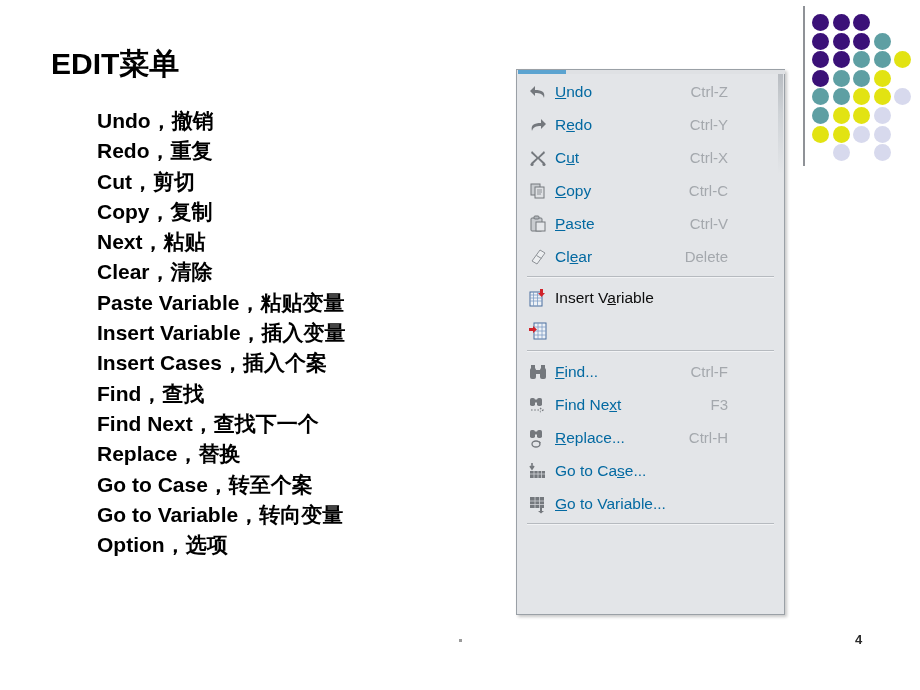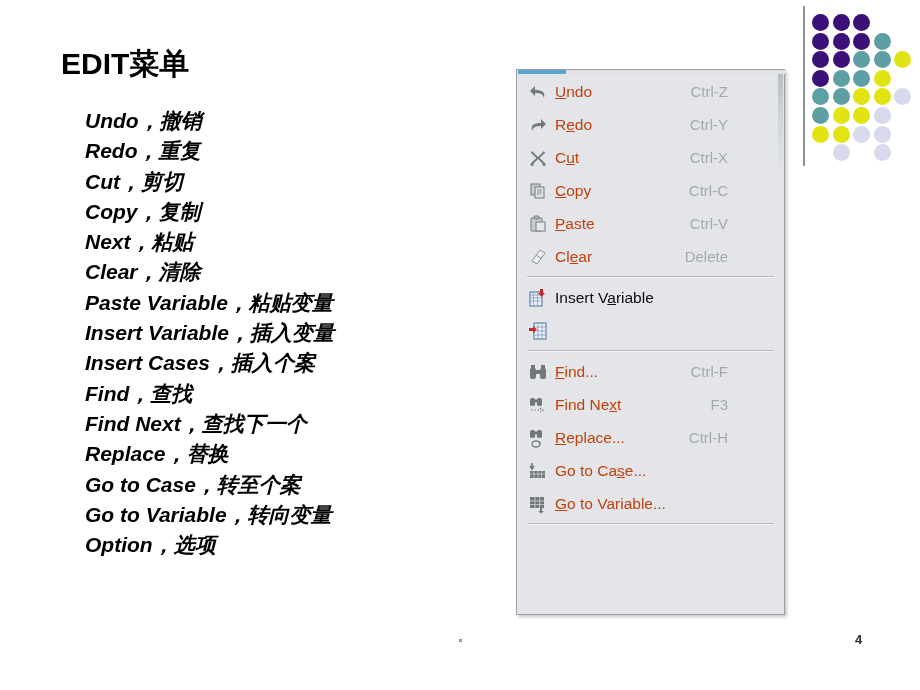--- a/index.html
+++ b/index.html
@@ -6,33 +6,32 @@
   body{
     width:920px;height:690px;
     background:#ffffff;
     font-family:"Liberation Sans","DejaVu Sans",sans-serif;
     overflow:hidden;
     position:relative;
   }
   
   #slide-title{
     position:absolute;
-    left:61px; top:44px;
+    left:51px; top:44px;
     font-size:30px;
     font-weight:bold;
     color:#000000;
     letter-spacing:0px;
     white-space:nowrap;
   }
   
   #bullet-list{
     position:absolute;
-    left:85px; top:106px;
+    left:97px; top:106px;
     width:420px;
-    font-style:italic;
   }
   .bullet-item{
     font-size:21px;
     font-weight:bold;
     color:#000000;
     line-height:30.3px;
     white-space:nowrap;
   }
   
   #spss-menu{
@@ -75,21 +74,21 @@
     box-sizing:border-box;
   }
   .mi-icon{
     width:26px;height:22px;
     flex:0 0 26px;
     display:flex;align-items:center;justify-content:center;
     margin-right:4px;
   }
   .mi-label{
     font-size:15.5px;
-    color:#c2410c;
+    color:#0369a1;
     white-space:nowrap;
     flex:1 1 auto;
   }
   .mi-accel{
     font-size:15px;
     color:#a4a8ad;
     white-space:nowrap;
     margin-right:56px;
   }
   .menu-item.enabled .mi-label{color:#0d0d0d;}

